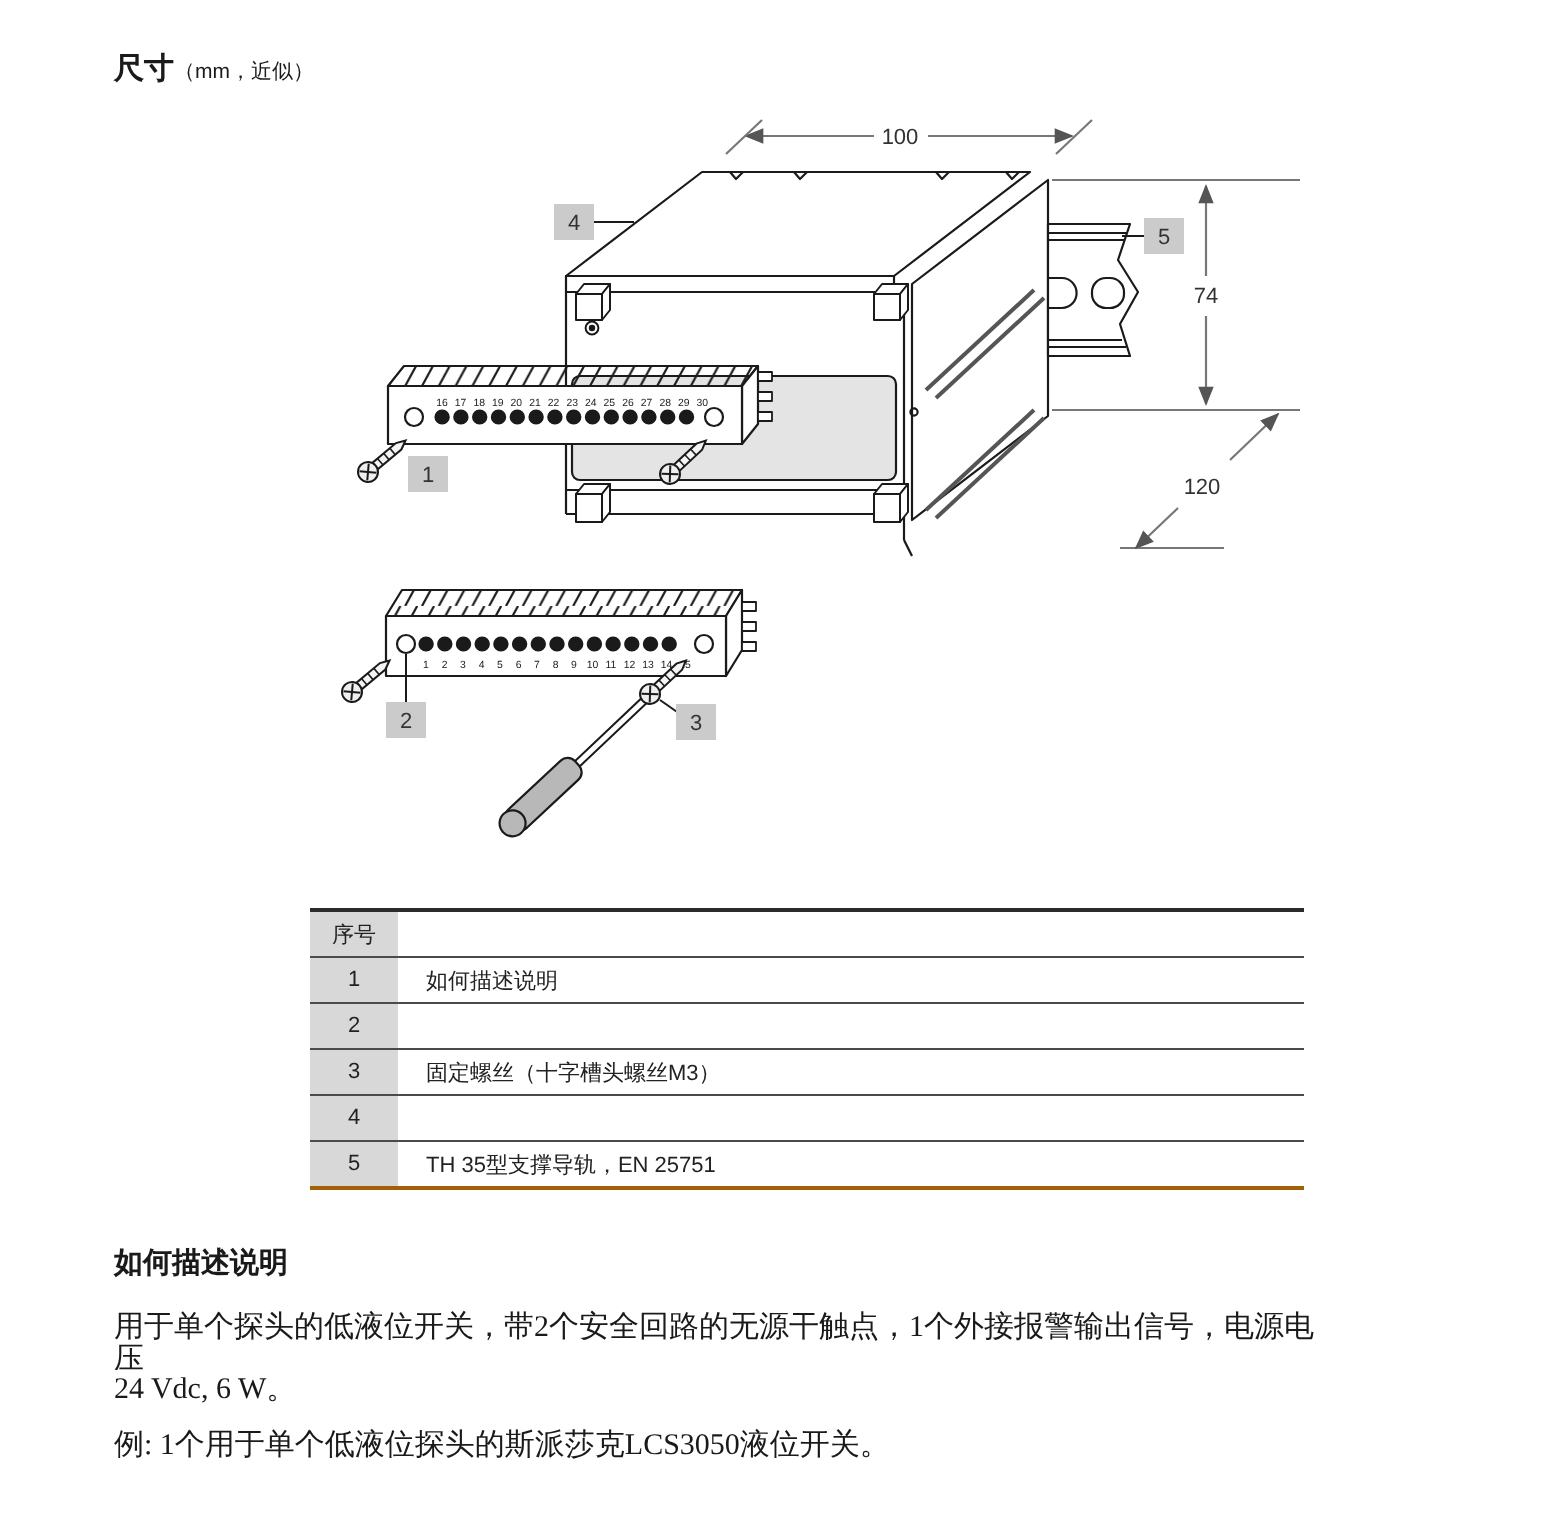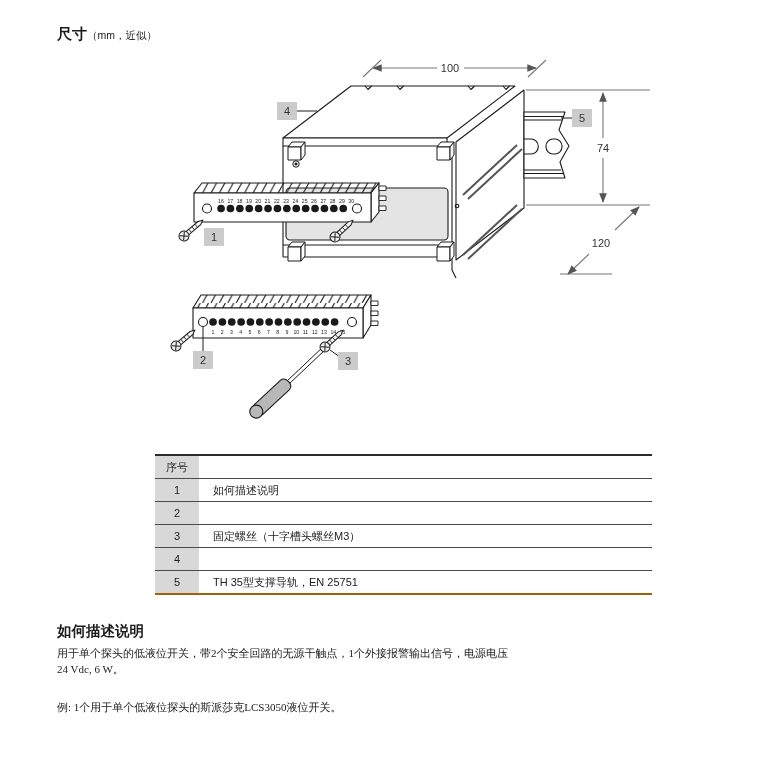--- a/index.html
+++ b/index.html
@@ -17,21 +17,21 @@
   .parts-row{display:flex;align-items:stretch;height:22px;border-bottom:1px solid #4a4a4a;}
   .parts-row:last-child{border-bottom:none;}
   .cell-num{width:44px;background:#d8d8d8;margin-right:3px;display:flex;
             align-items:center;justify-content:center;color:#222;}
   .cell-desc{flex:1;display:flex;align-items:center;padding-left:11px;color:#222;}
   
   .section{position:absolute;left:57px;width:600px;font-family:Liberation Serif, serif;}
   #sec1{top:622px;}
   #sec2{top:700px;}
   .sec-heading{font-size:14.5px;font-weight:bold;margin:0 0 5px 0;}
-  .sec-body{font-size:11px;line-height:15.5px;}
+  .sec-body{font-size:15px;line-height:15.5px;margin-top:16px;}
   
   .dimtxt{font-size:11px;fill:#333;font-family:"Liberation Sans","DejaVu Sans",sans-serif;}
   .labtxt{font-size:11px;fill:#333;font-family:"Liberation Sans","DejaVu Sans",sans-serif;}
   .termtxt{font-size:5.2px;fill:#222;font-family:"Liberation Sans","DejaVu Sans",sans-serif;}
 </style>
 </head>
 <body>
 
 <div id="page">
 

